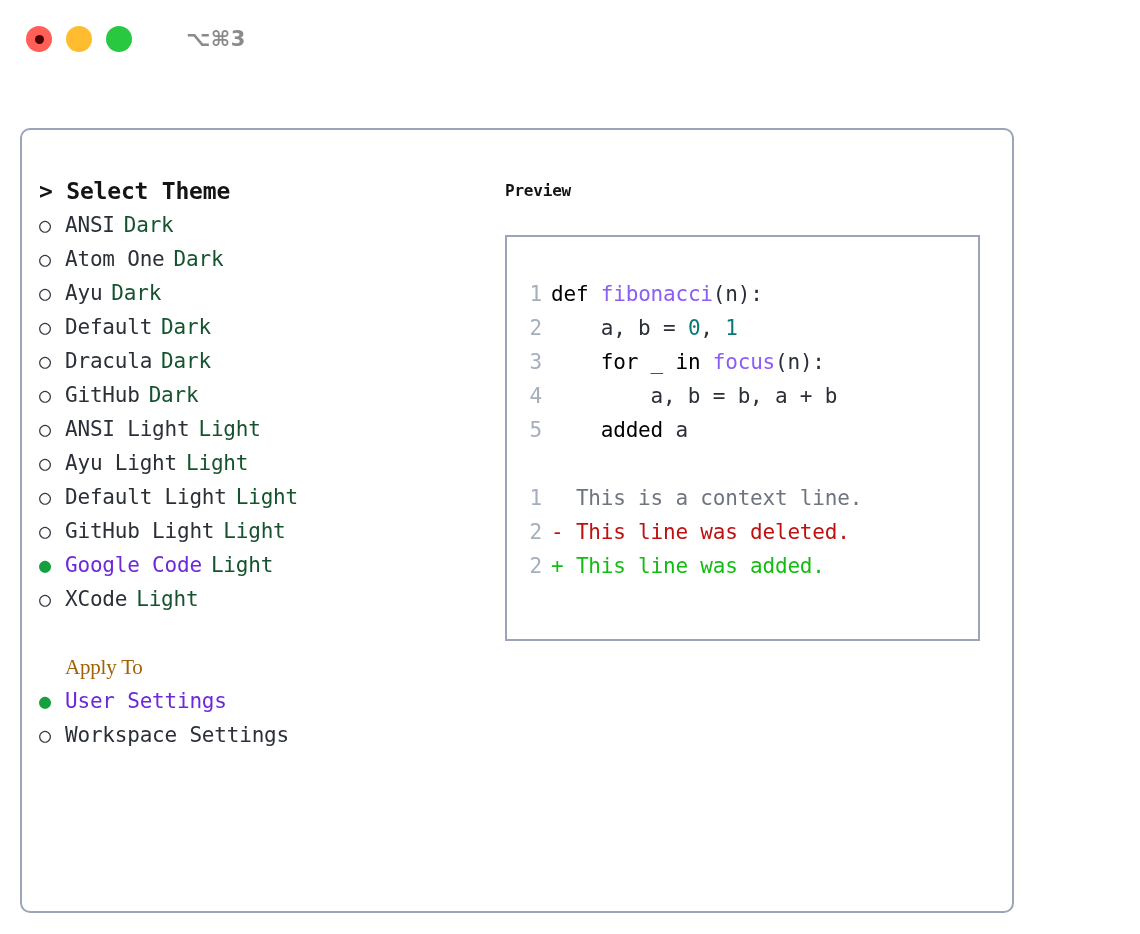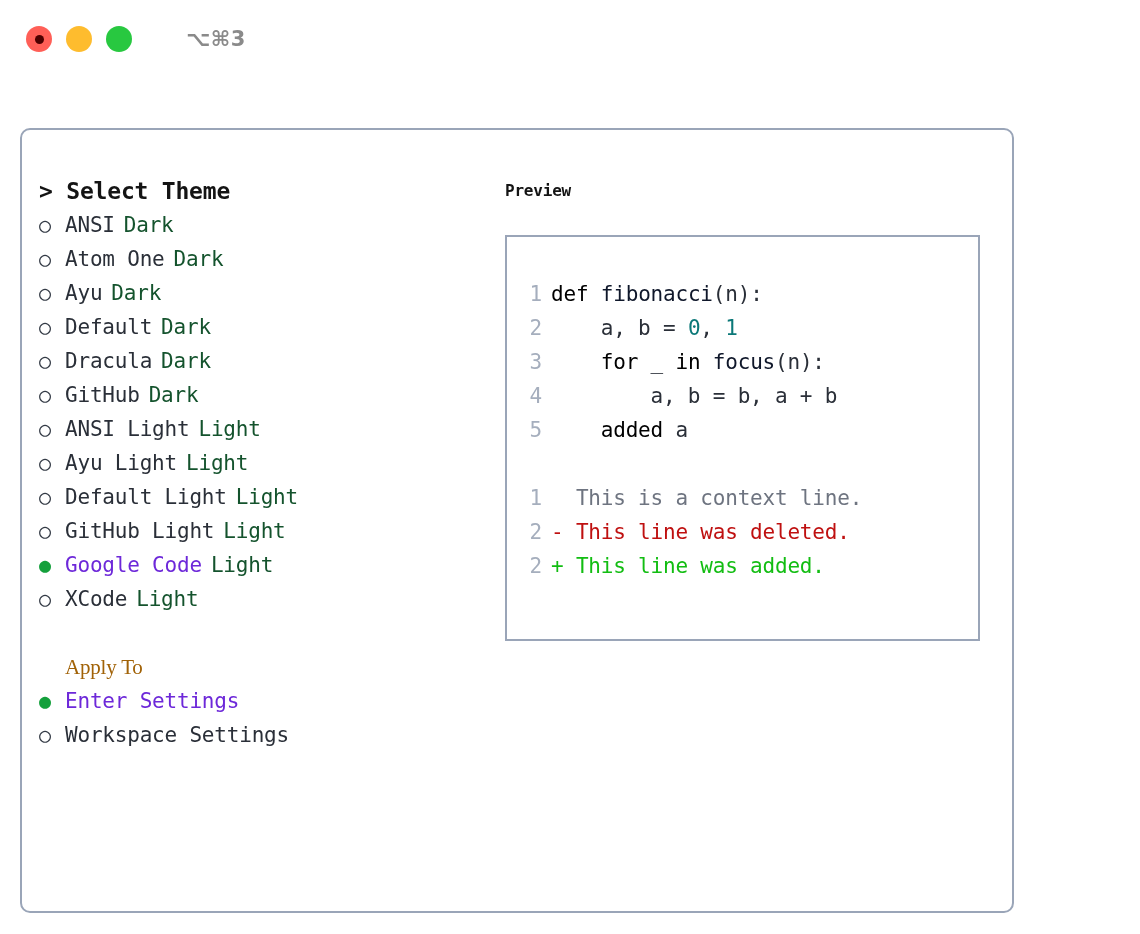--- a/index.html
+++ b/index.html
@@ -173,21 +173,21 @@
     width: 44px;
     text-align: right;
     color: #a5aebd;
     flex-shrink: 0;
     padding-right: 9px;
   }
 
   .code-text { color: #2a2f38; }
 
   .tok-kw   { color: #000000; }
-  .tok-fn   { color: #0f172a; text-align: center; }
+  .tok-fn   { color: #8b5cf6; text-align: center; }
   .tok-num  { color: #0b7878; }
   .tok-pl   { color: #2a2f38; }
 
   .blank-gap { height: 34px; }
 
   .diff-ctx { color: #6e7480; }
   .diff-del { color: #bf1010; }
   .diff-add { color: #12bd12; }
 </style>
 </head>
@@ -224,21 +224,21 @@
             <div class="opt-row"><span class="bullet">○</span><span class="opt-name">GitHub Light</span><span class="opt-kind">Light</span></div>
             <div class="opt-row"><span class="bullet selected">●</span><span class="opt-name selected">Google Code</span><span class="opt-kind">Light</span></div>
             <div class="opt-row"><span class="bullet">○</span><span class="opt-name">XCode</span><span class="opt-kind">Light</span></div>
           </div>
 
         <div class="spacer-block"></div>
 
         <div class="apply-header">Apply To</div>
 
         <div id="apply-list">
-            <div class="opt-row"><span class="bullet selected">●</span><span class="opt-name selected">Enter Settings</span></div>
+            <div class="opt-row"><span class="bullet selected">●</span><span class="opt-name selected">User Settings</span></div>
             <div class="opt-row"><span class="bullet">○</span><span class="opt-name">Workspace Settings</span></div>
           </div>
 
       </div>
 
       <div class="right-col">
 
         <div class="preview-title">Preview</div>
 
         <div class="preview-box">

